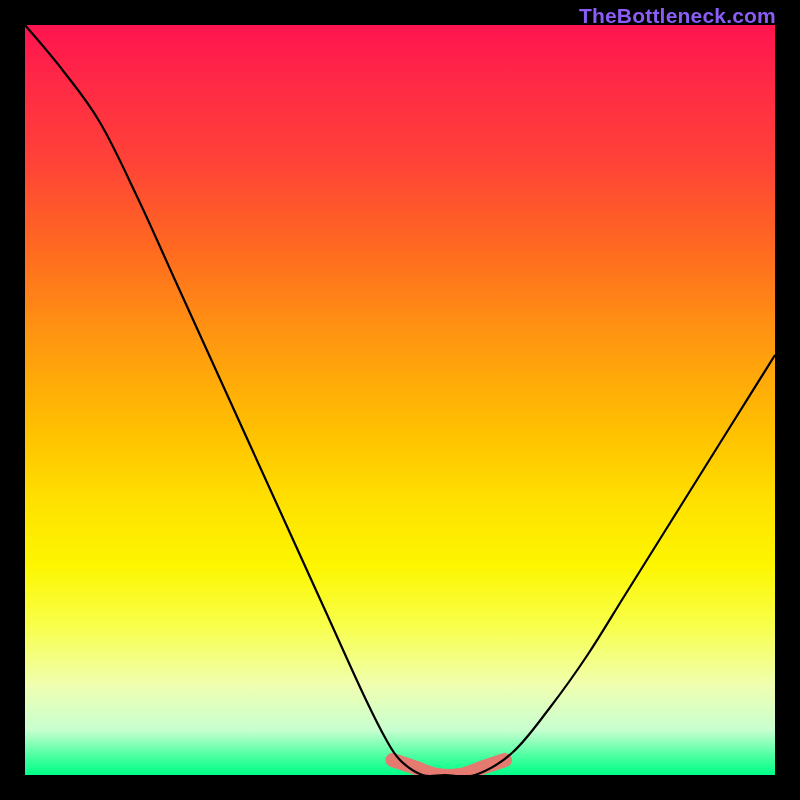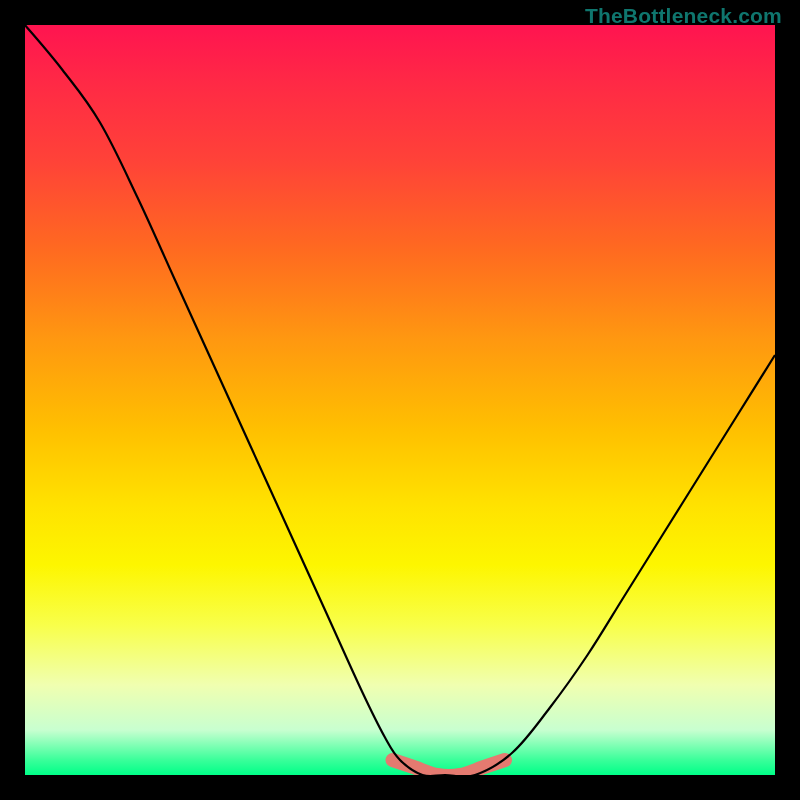--- a/index.html
+++ b/index.html
@@ -34,25 +34,25 @@
       #f8ff4a 80%,
       #f0ffb0 88%,
       #c8ffd0 94%,
       #3aff9a 98%,
       #00ff88 100%
     );
   }
   .watermark {
     position: absolute;
     top: 4px;
-    right: 18px;
+    right: 24px;
     font-family: Arial, Helvetica, sans-serif;
     font-size: 21px;
     font-weight: bold;
-    color: #0f766e;
+    color: #8b5cf6;
     letter-spacing: 0.2px;
   }
   svg.overlay {
     position: absolute;
     left: 0;
     top: 0;
     width: 750px;
     height: 750px;
   }
   .curve {

